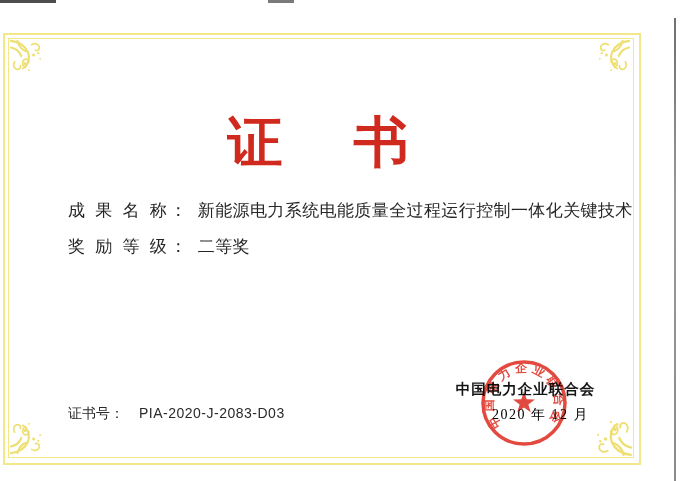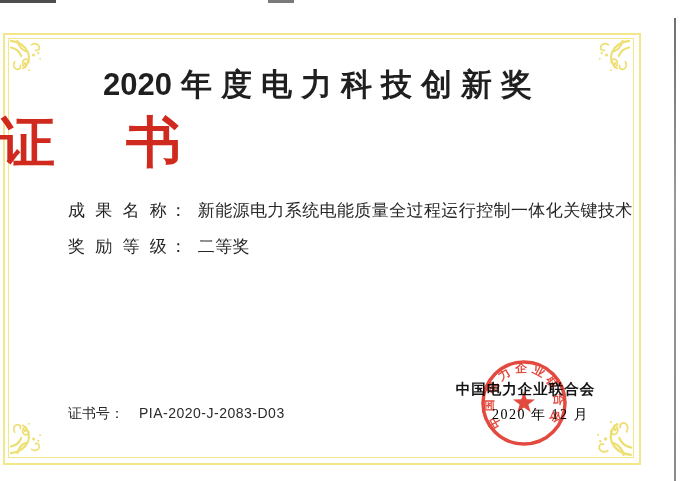--- a/index.html
+++ b/index.html
@@ -25,21 +25,21 @@
   .c-bl{left:9px;top:421px;transform:scaleY(-1);}
   .c-br{left:595px;top:419px;width:38px;height:38px;transform:rotate(180deg);}
   
   .award-title{
     position:absolute;top:64px;left:0;width:644px;text-align:center;margin:0;
     font-family:"Liberation Sans","DejaVu Sans",sans-serif;
     font-size:31px;font-weight:bold;color:#1f1f1f;white-space:nowrap;
   }
   .award-title .rest{letter-spacing:9px;margin-left:9px;}
   .cert-title{
-    position:absolute;top:106px;left:0;width:644px;
+    position:absolute;top:106px;left:0;width:644px;text-align:center;
     font-size:55px;font-weight:bold;color:var(--red-title);
     letter-spacing:8px;white-space:pre;
   }
   
   .field{position:absolute;left:68px;font-size:17px;color:var(--ink);white-space:nowrap;}
   .f1{top:199px;}
   .f2{top:235px;}
   .f3{top:284px;}
   .flabel{letter-spacing:3px;}
   .fvalue{margin-left:8px;letter-spacing:0.4px;}
@@ -102,21 +102,20 @@
   <svg class="corner c-tr">
       <use href="#flourish"></use>
     </svg>
   <svg class="corner c-bl">
       <use href="#flourish"></use>
     </svg>
   <svg class="corner c-br">
       <use href="#flourish"></use>
     </svg>
 
-  <h1 class="award-title"><span>2020</span><span class="rest">年度电力科技创新奖</span></h1>
 
   <div class="cert-title">证　书</div>
 
   <div class="field f1">
     <span class="flabel">成 果 名 称：</span><span class="fvalue">新能源电力系统电能质量全过程运行控制一体化关键技术</span>
   </div>
   <div class="field f2">
     <span class="flabel">奖 励 等 级：</span><span class="fvalue">二等奖</span>
   </div>
 

